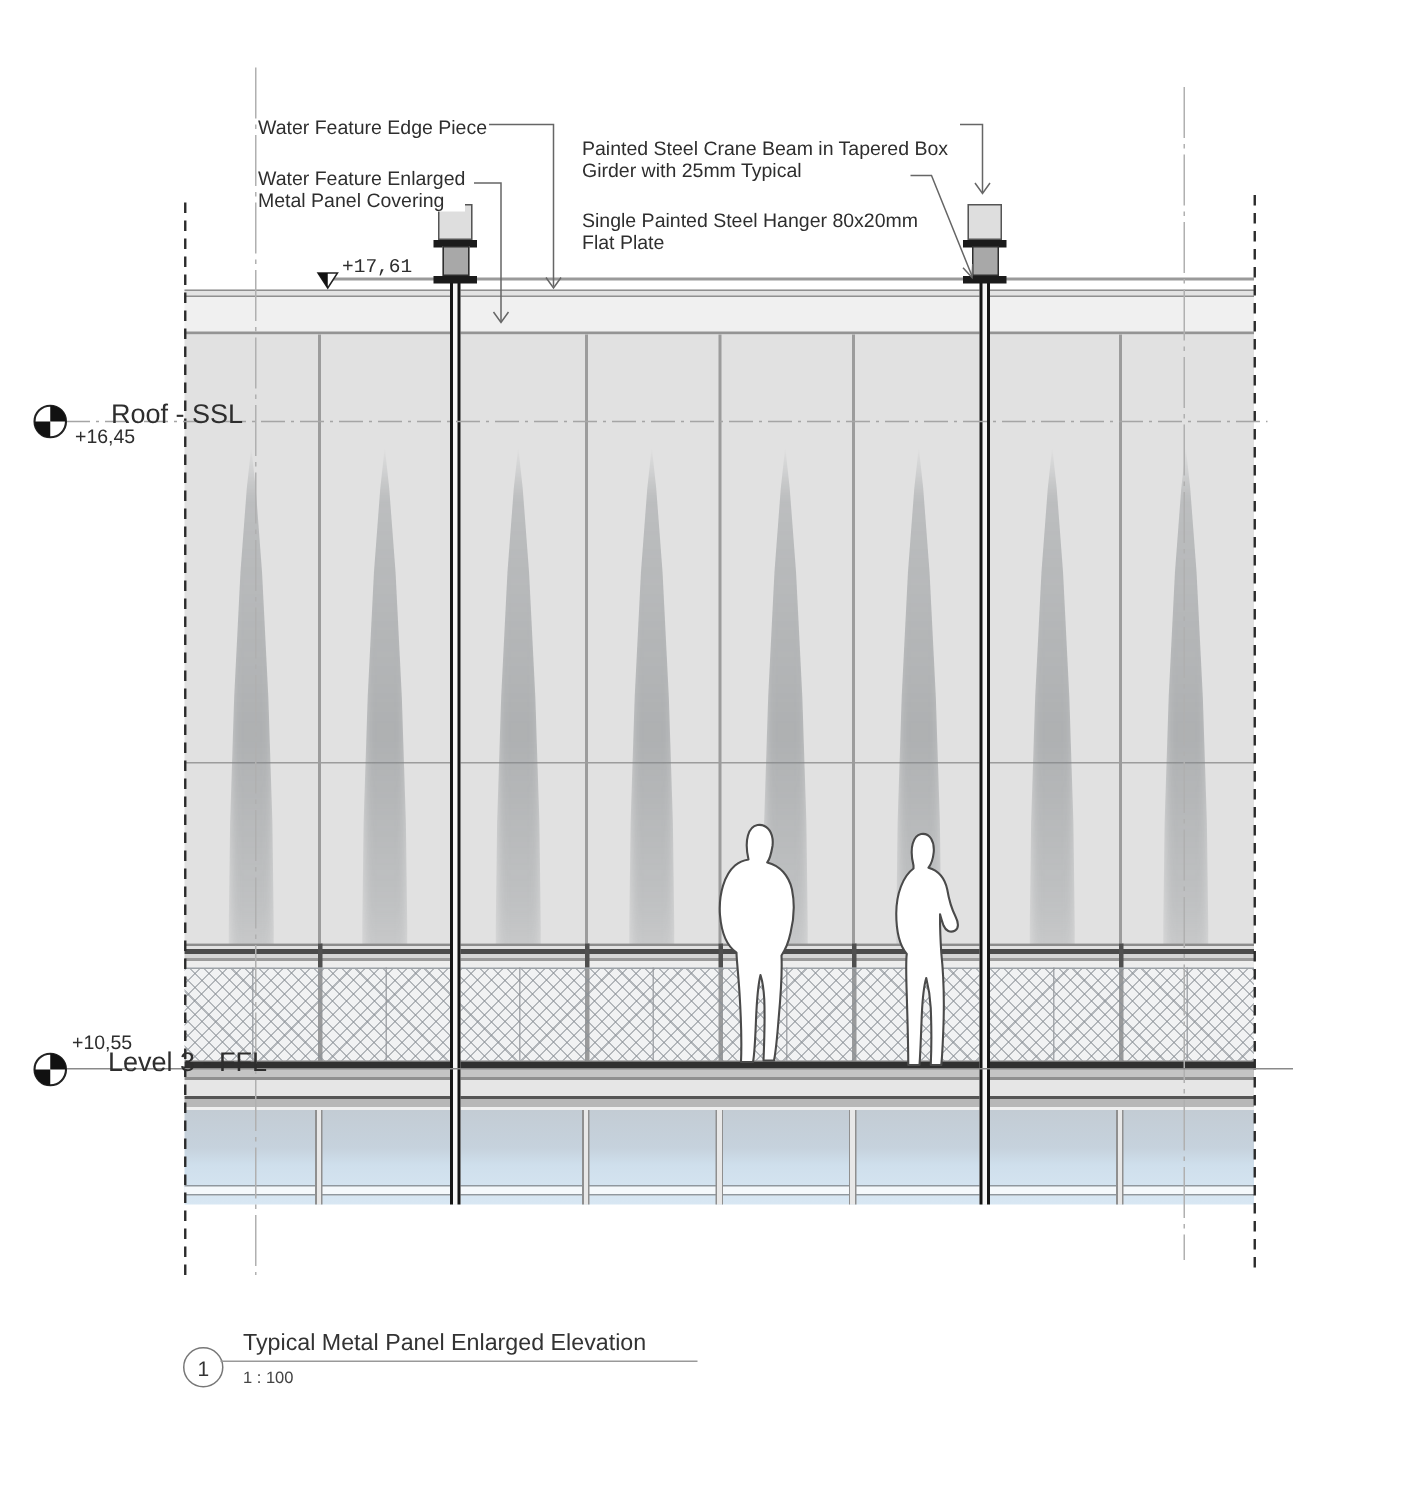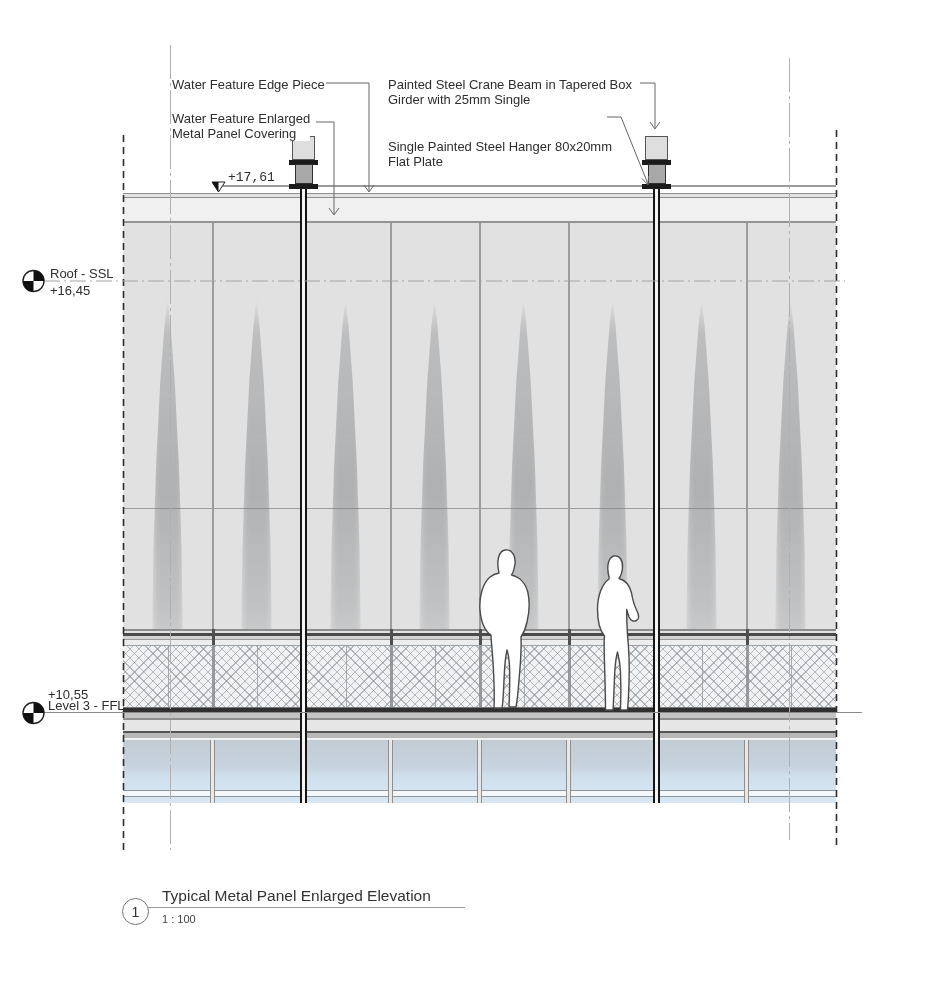--- a/index.html
+++ b/index.html
@@ -44,21 +44,21 @@
        border-left:2px solid #151515;border-right:2px solid #151515;box-sizing:border-box;}
   .capTop{top:136px;width:23px;height:24px;background:#dedede;border:1px solid #555;box-sizing:border-box;z-index:7;}
   .capFlange{width:29px;height:4.5px;background:#1b1b1b;z-index:7;}
   .capBox{top:164px;width:18px;height:20px;background:#a8a8a8;border:1.5px solid #2e2e2e;box-sizing:border-box;z-index:7;}
   
   .figure{z-index:5;}
   .figure path{fill:#ffffff;stroke:#4a4a4a;stroke-width:1.4;stroke-linejoin:round;}
   
   #linework{left:0;top:0;width:946px;height:1000px;z-index:8;pointer-events:none;}
   
-  .lvlname{font-size:13px;color:#2e2e2e;z-index:9;white-space:nowrap;}
+  .lvlname{font-size:18px;color:#2e2e2e;z-index:9;white-space:nowrap;margin-left:24px;}
   .lvlval{font-size:13px;color:#2e2e2e;z-index:9;white-space:nowrap;}
   
   .tcircle{left:122px;top:898px;width:25px;height:25px;border:1px solid #777;border-radius:50%;
            background:#fff;z-index:9;display:flex;align-items:center;justify-content:center;
            font-size:14px;color:#333;}
   .ttitle{left:162px;top:887px;font-size:15.5px;color:#333;z-index:9;white-space:nowrap;}
   .tline{left:147px;top:907px;width:318px;height:1px;background:#999;z-index:9;}
   .tscale{left:162px;top:913px;font-size:11px;color:#444;z-index:9;}
 </style>
 </head>
@@ -178,23 +178,23 @@
   </g>
 </svg>
 
 <div class="abs ann" style="left:172px;top:77px;">
   <span>Water Feature Edge Piece</span>
 </div>
 <div class="abs ann" style="left:172px;top:111px;">
   <span>Water Feature Enlarged</span>
   <span>Metal Panel Covering</span>
 </div>
-<div class="abs ann" style="left:388px;top:77px;background:transparent;">
+<div class="abs ann" style="left:388px;top:91px;background:transparent;">
   <span>Painted Steel Crane Beam in Tapered Box</span>
-  <span>Girder with 25mm Single</span>
+  <span>Girder with 25mm Typical</span>
 </div>
 <div class="abs ann" style="left:388px;top:111px;background:transparent;margin-top:28px;">
   <span>Single Painted Steel Hanger 80x20mm</span>
   <span>Flat Plate</span>
 </div>
 <div class="abs ann" style="left:228px;top:170px;background:transparent;font-family:Liberation Mono, monospace;">
   <span>+17,61</span>
 </div>
 
 <div class="abs lvlname" style="left:50px;top:266px;">Roof - SSL</div>

